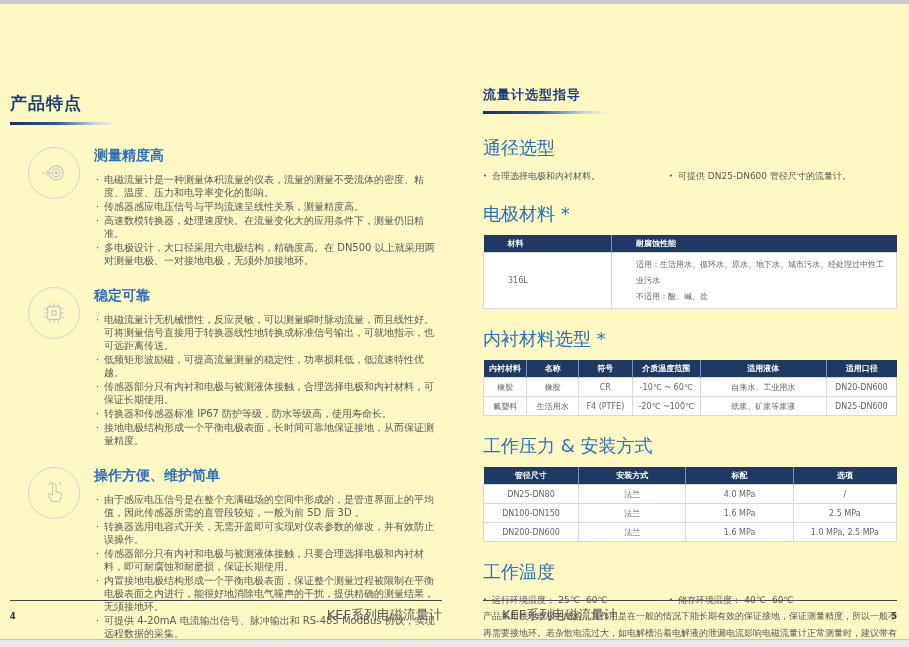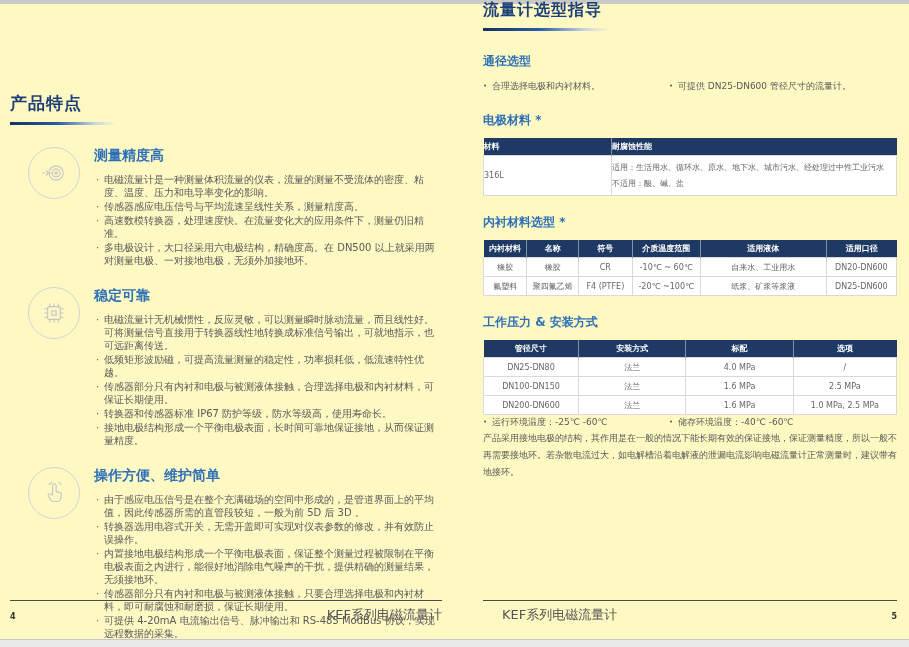--- a/index.html
+++ b/index.html
@@ -7,48 +7,48 @@
   .canvas { position:relative; width:909px; height:647px; background:#fef9c3; overflow:hidden; }
   .top-strip { position:absolute; top:0; left:0; width:100%; height:4px; background:#c9c9c9; }
   .bottom-strip { position:absolute; bottom:0; left:0; width:100%; height:8px; background:#e9e9e9; border-top:1px solid #c6c6c6; }
 
   .page { position:absolute; top:0; bottom:0; }
   .page-left  { left:10px;  width:432px; }
   .page-right { left:483px; width:414px; }
 
   .main-title { color:#1c3f7a; font-weight:bold; letter-spacing:1px; }
   .page-left  .main-title { margin-top:92px; font-size:17px; }
-  .page-right .main-title { font-size:16px; }
+  .page-right .main-title { margin-top:86px; font-size:13px; }
   .title-rule { height:3px; margin-top:7px; background:linear-gradient(90deg,#14315e 0%,#2a5ca8 45%,#c9d2de 80%,rgba(255,255,255,0) 100%); }
   .page-left  .title-rule { width:106px; }
   .page-right .title-rule { width:126px; }
 
   
   .features { margin-top:20px; }
   .feature { display:flex; margin-bottom:17px; }
   .icon-circle { flex:0 0 52px; width:52px; height:52px; border:1.5px solid #d4d4d4; border-radius:50%; margin:2px 14px 0 18px; display:flex; align-items:center; justify-content:center; }
   .icon-circle svg { width:34px; height:34px; stroke:#c6c6c6; fill:none; stroke-width:1.6; stroke-linecap:round; stroke-linejoin:round; }
   .feature-body { flex:1; }
   .feature-heading { color:#2e70b8; font-size:14px; font-weight:bold; margin:2px 0 8px 0; }
   .bullet { position:relative; padding-left:10px; font-size:10px; line-height:13px; color:#595959; margin-bottom:1px; }
   .bullet::before { content:"·"; position:absolute; left:2px; top:0; color:#595959; }
 
   
-  .sub-heading { color:#2e70b8; font-size:12px; font-weight:bold; margin-top:18px; margin-bottom:9px; }
+  .sub-heading { color:#2e70b8; font-size:18px; font-weight:normal; margin-top:18px; margin-bottom:9px; }
   .dot-row { display:flex; font-size:9px; color:#595959; line-height:15px; }
   .dot-item { position:relative; padding-left:9px; }
   .dot-item::before { content:"•"; position:absolute; left:0; top:0; font-size:7px; line-height:15px; color:#595959; }
   .dot-item.first { width:186px; }
 
   table { border-collapse:collapse; width:100%; table-layout:fixed; }
   th { background:#1e3a64; color:#ffffff; font-size:8px; font-weight:bold; padding:3px 4px; border-right:1px solid rgba(255,255,255,0.45); }
   th:last-child { border-right:none; }
   td { font-size:8px; color:#666666; padding:3.5px 5px; border:1px solid #d9d9d9; background:#fff; }
   .tbl-center th, .tbl-center td { text-align:center; }
-  .tbl-left th, .tbl-left td { text-align:left; padding-left:0; }
+  .tbl-left th, .tbl-left td { text-align:left; padding-left:24px; }
   .cell-lines div { line-height:16px; }
 
   .paragraph { font-size:9px; line-height:17px; color:#595959; }
 
   .footer { position:absolute; left:0; right:0; bottom:23px; border-top:1px solid #4a4a4a; padding-top:5px; display:flex; justify-content:space-between; align-items:baseline; }
   .footer .doc-title { font-size:13px; color:#555;padding-left:19px; }
   .footer .page-num { font-size:8px; font-weight:bold; color:#333; }
 </style>
 </head>
 <body>
@@ -102,22 +102,22 @@
         <div class="icon-circle">
           <svg viewBox="0 0 48 48">
             <path d="M22 24V13.5a2.5 2.5 0 0 1 5 0V22l5.5 1.5a3 3 0 0 1 2 3.5l-1.5 6a4 4 0 0 1-4 3h-6a4 4 0 0 1-3.5-2l-3.5-6c-1-2 1-3.5 3-2.5l3 1.5z"></path>
             <path d="M17 12a8 8 0 0 1 4-3 M31 9a8 8 0 0 1 3 3"></path>
           </svg>
         </div>
         <div class="feature-body">
           <div class="feature-heading">操作方便、维护简单</div>
           <div class="bullet">由于感应电压信号是在整个充满磁场的空间中形成的，是管道界面上的平均值，因此传感器所需的直管段较短，一般为前 5D 后 3D 。</div>
           <div class="bullet">转换器选用电容式开关，无需开盖即可实现对仪表参数的修改，并有效防止误操作。</div>
+          <div class="bullet">传感器部分只有内衬和电极与被测液体接触，只要合理选择电极和内衬材料，即可耐腐蚀和耐磨损，保证长期使用。</div>
           <div class="bullet">内置接地电极结构形成一个平衡电极表面，保证整个测量过程被限制在平衡电极表面之内进行，能很好地消除电气噪声的干扰，提供精确的测量结果，无须接地环。</div>
-          <div class="bullet">传感器部分只有内衬和电极与被测液体接触，只要合理选择电极和内衬材料，即可耐腐蚀和耐磨损，保证长期使用。</div>
           <div class="bullet">可提供 4-20mA 电流输出信号、脉冲输出和 RS-485 ModBus 协议，实现远程数据的采集。</div>
         </div>
       </div>
 
       <div class="feature">
         <div class="icon-circle">
           <svg viewBox="0 0 48 48">
             <circle cx="24" cy="24" r="3"></circle>
             <circle cx="24" cy="13" r="2.5"></circle>
               <circle cx="33.5" cy="18.5" r="2.5"></circle>
@@ -195,21 +195,21 @@
       <tr>
         <td>橡胶</td>
         <td>橡胶</td>
         <td>CR</td>
         <td>-10℃ ~ 60℃</td>
         <td>自来水、工业用水</td>
         <td>DN20-DN600</td>
       </tr>
       <tr>
         <td>氟塑料</td>
-        <td>聚四氟乙烯</td>
+        <td>生活用水</td>
         <td>F4 (PTFE)</td>
         <td>-20℃ ~100℃</td>
         <td>纸浆、矿浆等浆液</td>
         <td>DN25-DN600</td>
       </tr>
     </tbody>
       </table>
 
     <div class="sub-heading">工作压力 &amp; 安装方式</div>
     <table class="tbl-center">
@@ -240,20 +240,21 @@
       </tr>
       <tr>
         <td>DN200-DN600</td>
         <td>法兰</td>
         <td>1.6 MPa</td>
         <td>1.0 MPa, 2.5 MPa</td>
       </tr>
     </tbody>
       </table>
 
+    <div class="sub-heading">工作温度</div>
     <div class="dot-row">
       <div class="dot-item first">运行环境温度：-25℃ -60℃</div>
       <div class="dot-item">储存环境温度：-40℃ -60℃</div>
     </div>
 
     <div class="paragraph">产品采用接地电极的结构，其作用是在一般的情况下能长期有效的保证接地，保证测量精度，所以一般不再需要接地环。若杂散电流过大，如电解槽沿着电解液的泄漏电流影响电磁流量计正常测量时，建议带有地接环。</div>
 
     <div class="footer">
       <span class="doc-title">KEF系列电磁流量计</span>
       <span class="page-num">5</span>

